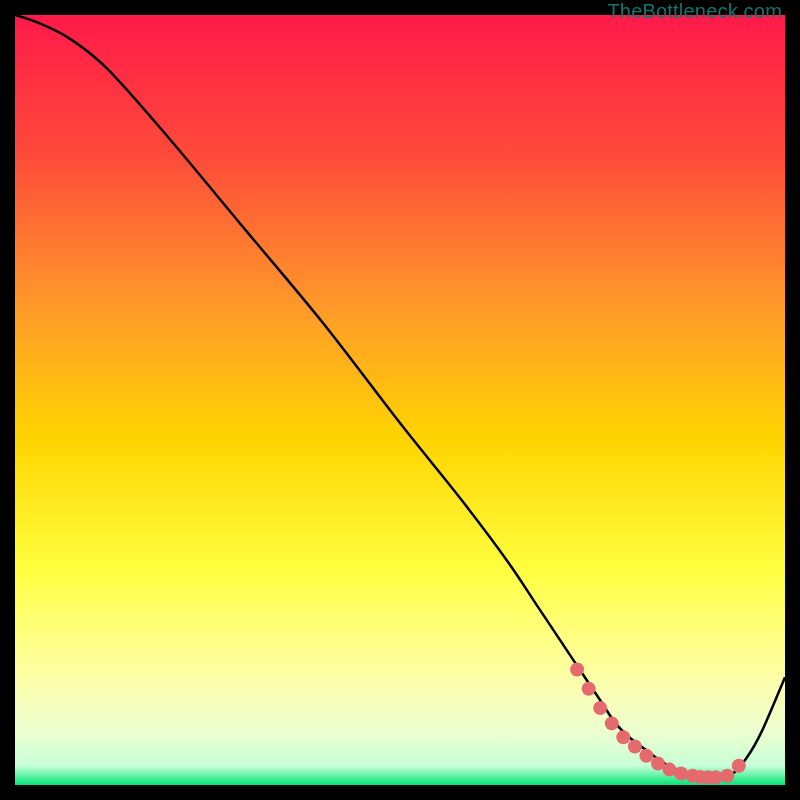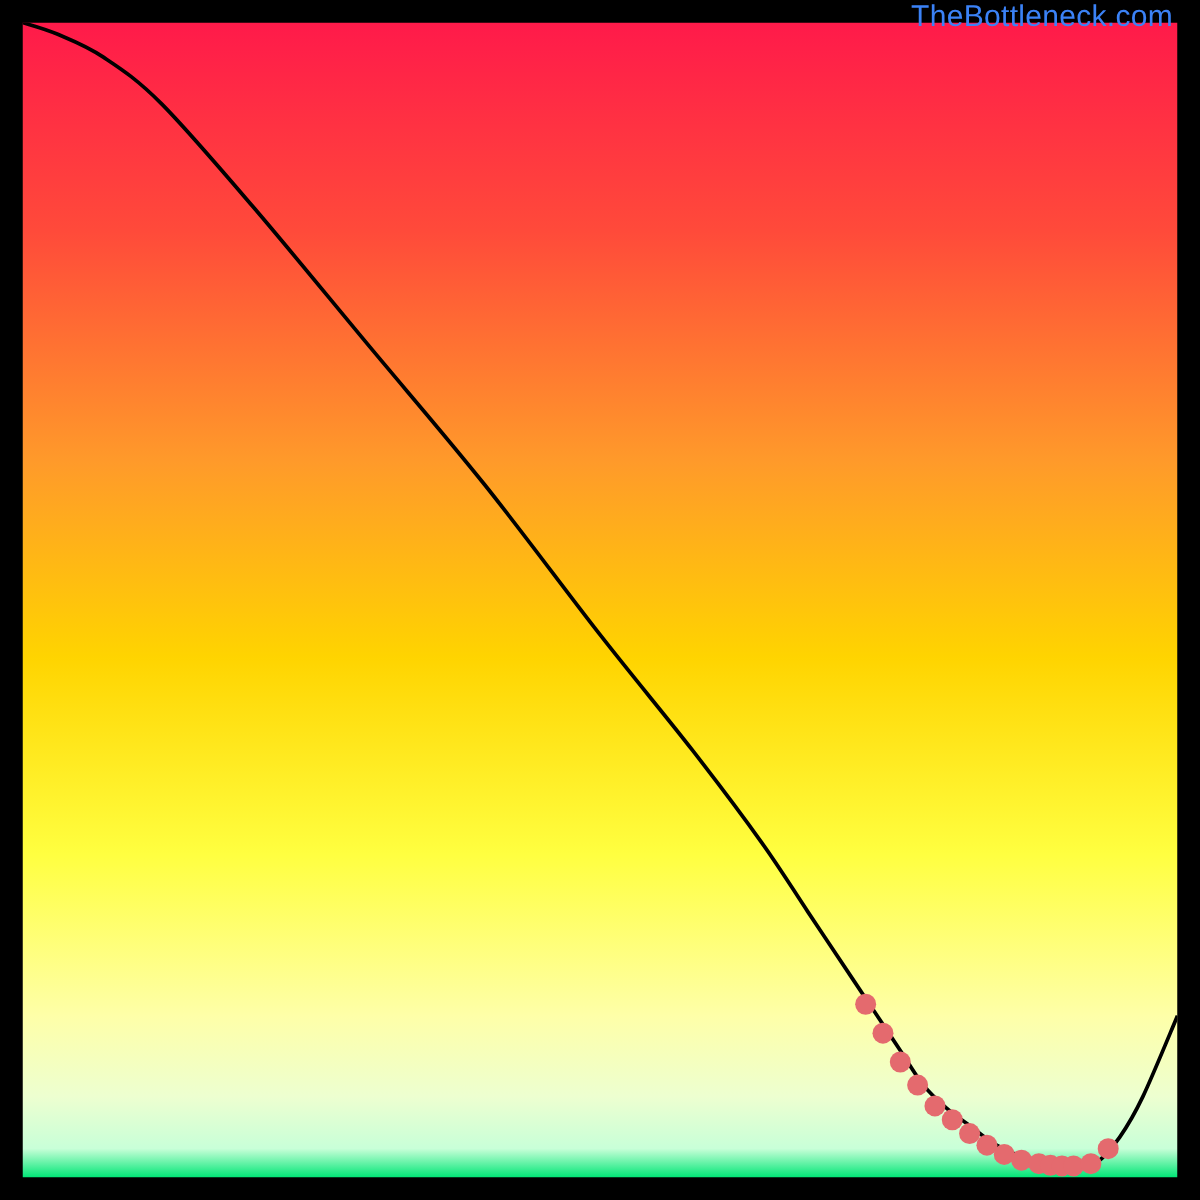--- a/index.html
+++ b/index.html
@@ -23,21 +23,21 @@
     left: 0; top: 0; right: 0; bottom: 0;
   }
   .overlay-svg {
     position: absolute;
     left: 0; top: 0; right: 0; bottom: 0;
   }
   .watermark {
     position: absolute;
     top: 0px;
     right: 18px;
-    color: #3b82f6;
+    color: #0f766e;
     font-size: 20px;
     font-weight: 500;
     letter-spacing: 0.2px;
   }
 </style>
 </head>
 <body>
 
 <div class="plot-area">
   <svg class="gradient-bg" viewBox="0 0 770 770" preserveAspectRatio="none">

